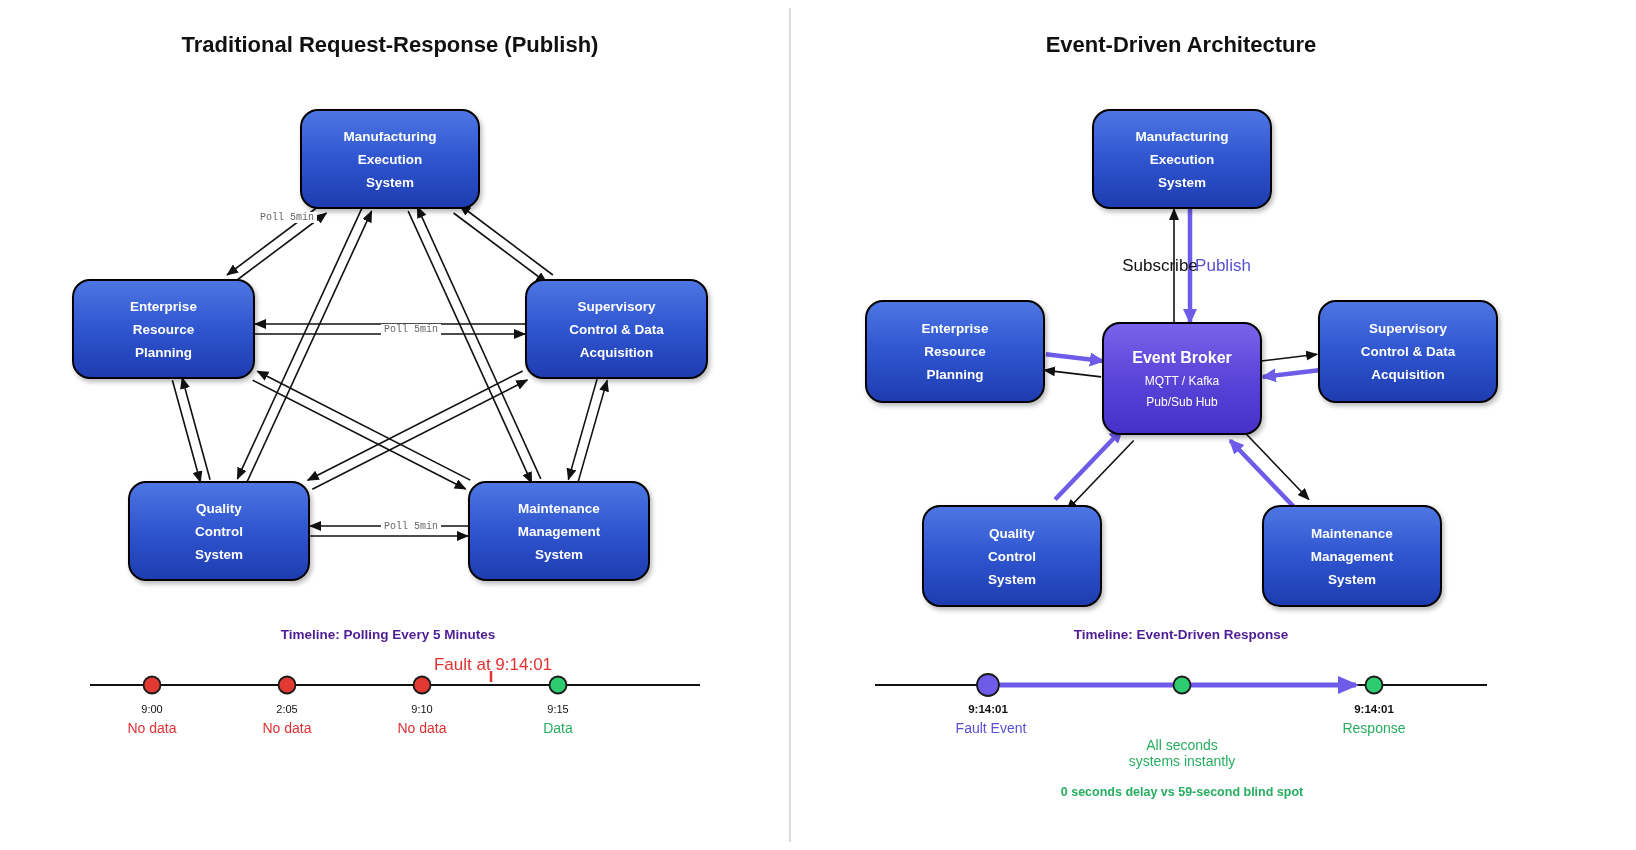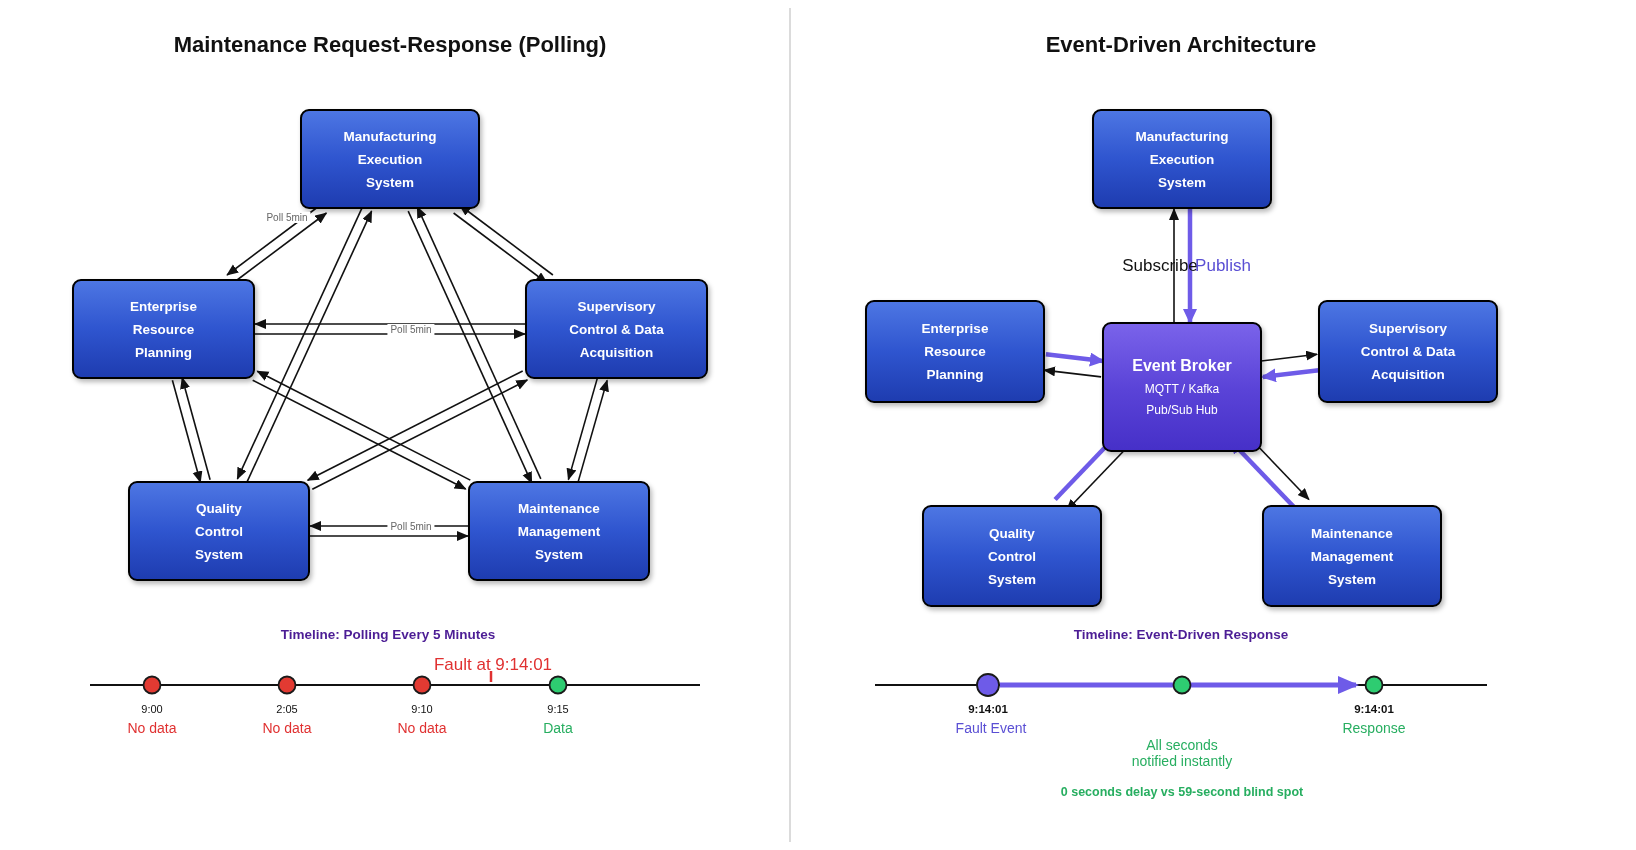--- a/index.html
+++ b/index.html
@@ -4,30 +4,30 @@
 <style>
   * { margin:0; padding:0; box-sizing:border-box; }
   body { background:#ffffff; }
   .stage { position:relative; width:1636px; height:850px; background:#fff;
            font-family:"Liberation Sans", sans-serif; overflow:hidden; }
   #canvas { position:absolute; left:0; top:0; }
   .node { position:absolute; display:flex; flex-direction:column; align-items:center;
           justify-content:center; gap:8px; text-align:center; color:#fff;
           font-weight:bold; font-size:13.5px;
           background:linear-gradient(180deg,#4d76e3 0%, #2f55cf 50%, #1e3cb0 100%);
-          border:2px solid #000; border-radius:9px;
+          border:2px solid #000; border-radius:18px;
           box-shadow:2px 3px 5px rgba(0,0,0,.28); }
   .broker { background:linear-gradient(180deg,#7a63ea 0%, #5b44d8 50%, #4630c8 100%); gap:7px; }
   .broker-title { font-size:16px; font-weight:bold; }
   .broker-sub { font-size:12px; font-weight:normal; }
   .panel-title { position:absolute; transform:translateX(-50%); font-size:22px;
                  font-weight:bold; color:#111; white-space:nowrap; }
   .label { position:absolute; transform:translateX(-50%); white-space:nowrap; }
   .tl-title { font-size:13.5px; font-weight:bold; color:#4c1d95; }
-  .poll { font-size:10px; color:#666; background:#fff; padding:0 3px; }
+  .poll { font-size:10px; color:#666; background:#fff; padding:0 3px;font-family:Liberation Mono, monospace; }
   .time { font-size:11px; color:#111; }
   .small { font-size:14px; }
   .mid { font-size:17px; }
   .tbold { font-weight:bold; font-size:11.5px; color:#111; }
   .red { color:#e03131; }
   .green { color:#27ae60; }
   .purple { color:#5a4fd4; }
   .summary { font-size:12.5px; font-weight:bold; color:#27ae60; }
 </style>
 </head>
@@ -94,21 +94,21 @@
         <line x1="1045.9" y1="354.3" x2="1102.9" y2="361.0" stroke="#6e5be8" stroke-width="4.5" marker-end="url(#ah-purple)"></line>
         <line x1="1261.1" y1="361.0" x2="1317.1" y2="354.3" stroke="#111" stroke-width="1.6" marker-end="url(#ah-black)"></line>
         <line x1="1318.9" y1="370.2" x2="1262.9" y2="376.9" stroke="#6e5be8" stroke-width="4.5" marker-end="url(#ah-purple)"></line>
         <line x1="1133.7" y1="440.5" x2="1066.6" y2="510.5" stroke="#111" stroke-width="1.6" marker-end="url(#ah-black)"></line>
         <line x1="1055.1" y1="499.5" x2="1122.1" y2="429.5" stroke="#6e5be8" stroke-width="4.5" marker-end="url(#ah-purple)"></line>
         <line x1="1241.9" y1="429.5" x2="1308.9" y2="499.5" stroke="#111" stroke-width="1.6" marker-end="url(#ah-black)"></line>
         <line x1="1297.4" y1="510.5" x2="1230.3" y2="440.5" stroke="#6e5be8" stroke-width="4.5" marker-end="url(#ah-purple)"></line>
       </g>
   </svg>
 
-  <div class="panel-title" style="left:390px; top:32px;">Maintenance Request-Response (Polling)</div>
+  <div class="panel-title" style="left:390px; top:32px;">Traditional Request-Response (Publish)</div>
 
   <div class="node" style="left:300px; top:109px; width:180px; height:100px;">
     <span>Manufacturing</span>
     <span>Execution</span>
     <span>System</span>
   </div>
   <div class="node" style="left:72px; top:279px; width:183px; height:100px;">
     <span>Enterprise</span>
     <span>Resource</span>
     <span>Planning</span>
@@ -167,33 +167,33 @@
     <span>Quality</span>
     <span>Control</span>
     <span>System</span>
   </div>
   <div class="node" style="left:1262px; top:505px; width:180px; height:102px;">
     <span>Maintenance</span>
     <span>Management</span>
     <span>System</span>
   </div>
 
-  <div class="node broker" style="left:1102px; top:322px; width:160px; height:130px;">
+  <div class="node broker" style="left:1102px; top:322px; width:160px; height:113px;">
     <span class="broker-title">Event Broker</span>
     <span class="broker-sub">MQTT / Kafka</span>
     <span class="broker-sub">Pub/Sub Hub</span>
   </div>
 
   <div class="label mid" style="left:1160px; top:256px; color:#111;">Subscribe</div>
   <div class="label mid purple" style="left:1223px; top:256px;">Publish</div>
 
   <div class="label tl-title" style="left:1181px; top:627px;">Timeline: Event-Driven Response</div>
 
   <div class="label tbold" style="left:988px; top:703px;">9:14:01</div>
   <div class="label small purple" style="left:988px; top:720px;padding-left:6px;">Fault Event</div>
   <div class="label tbold" style="left:1374px; top:703px;">9:14:01</div>
   <div class="label small green" style="left:1374px; top:720px;">Response</div>
 
   <div class="label small green" style="left:1182px; top:737px;">All seconds</div>
-  <div class="label small green" style="left:1182px; top:753px;">notified instantly</div>
+  <div class="label small green" style="left:1182px; top:753px;">systems instantly</div>
   <div class="label summary" style="left:1182px; top:785px;">0 seconds delay vs 59-second blind spot</div>
 
 </div>
 
 </body></html>

